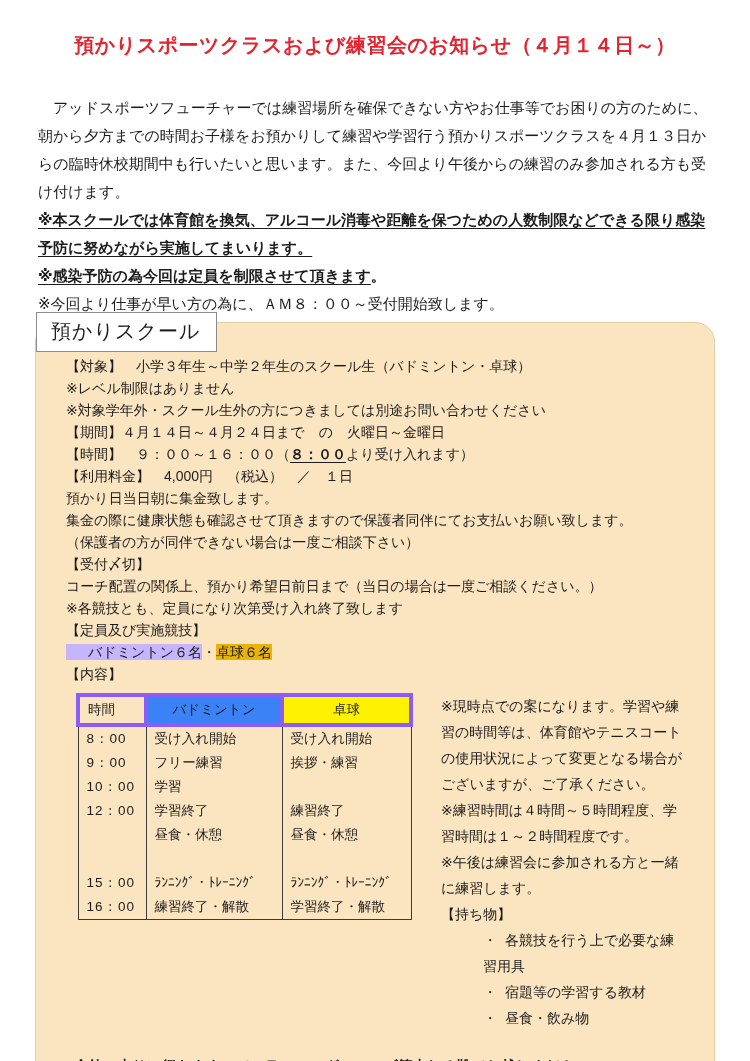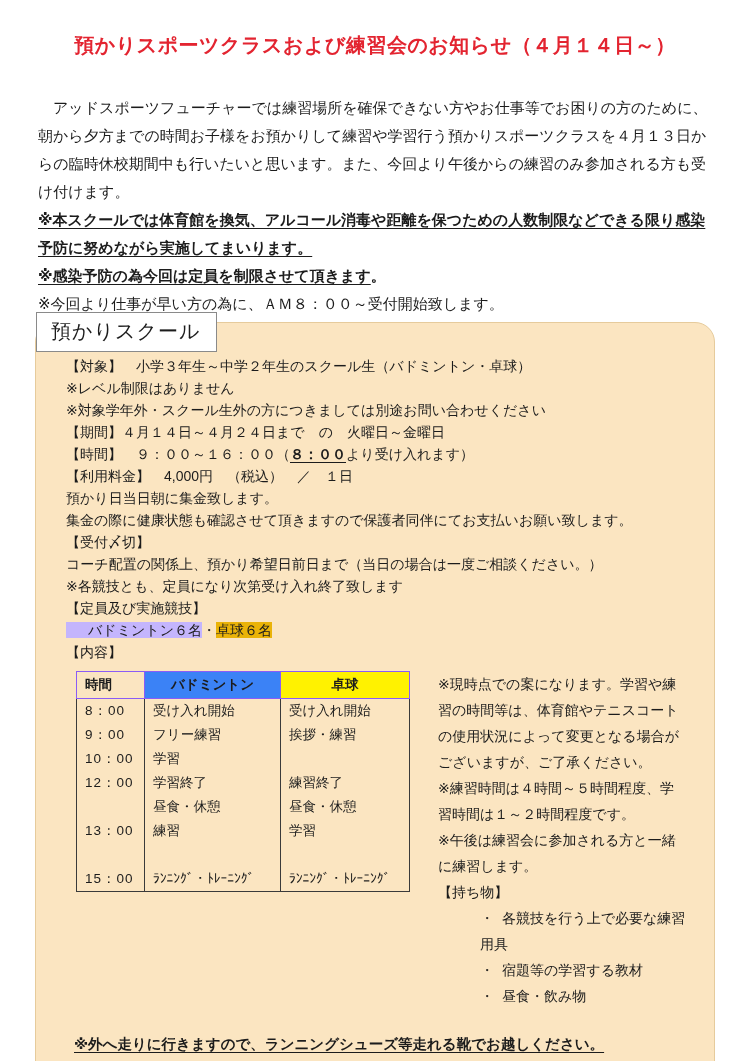--- a/index.html
+++ b/index.html
@@ -90,22 +90,22 @@
     margin-left: 10px;
     border: 1px solid #3a3a3a;
     background: transparent;
     font-size: 13.5px;
     flex: none;
   }
   table.schedule col.c-time { width: 68px; }
   table.schedule col.c-bad  { width: 136px; }
   table.schedule col.c-tt   { width: 129px; }
   table.schedule th {
-    border: 1px solid #8b5cf6;
-    font-weight: bold;
+    border: 4px solid #8b5cf6;
+    font-weight: normal;
     height: 26px;
     padding: 0 0 0 8px;
     text-align: left;
     margin-top: 45px;
   }
   table.schedule th.center {
     text-align: center;
     padding: 0;
   }
   table.schedule th.bad { background: #3b82f6; }
@@ -161,20 +161,21 @@
     <div class="panel-label">預かりスクール</div>
     <div class="panel">
       <p>【対象】　小学３年生～中学２年生のスクール生（バドミントン・卓球）</p>
       <p>※レベル制限はありません</p>
       <p>※対象学年外・スクール生外の方につきましては別途お問い合わせください</p>
       <p>【期間】４月１４日～４月２４日まで　の　火曜日～金曜日</p>
       <p><span>【時間】　９：００～１６：００（</span><span class="bold ul">８：００</span><span>より受け入れます）</span></p>
       <p>【利用料金】　4,000円　（税込）　／　１日</p>
       <p>預かり日当日朝に集金致します。</p>
       <p>集金の際に健康状態も確認させて頂きますので保護者同伴にてお支払いお願い致します。</p>
+      <p>（保護者の方が同伴できない場合は一度ご相談下さい）</p>
       <p>【受付〆切】</p>
       <p>コーチ配置の関係上、預かり希望日前日まで（当日の場合は一度ご相談ください。）</p>
       <p>※各競技とも、定員になり次第受け入れ終了致します</p>
       <p>【定員及び実施競技】</p>
       <p><span class="hl-green">バドミントン６名</span><span>・</span><span class="hl-yellow">卓球６名</span></p>
       <p>【内容】</p>
 
       <div class="content-row">
         <table class="schedule">
           <colgroup>
@@ -209,33 +210,33 @@
                 <td class="time">12：00</td>
                 <td>学習終了</td>
                 <td>練習終了</td>
               </tr>
             <tr>
                 <td class="time"></td>
                 <td>昼食・休憩</td>
                 <td>昼食・休憩</td>
               </tr>
             <tr>
-                <td class="time">13：00</td>
-                <td>練習</td>
-                <td>学習</td>
-              </tr>
-            <tr>
                 <td class="time"></td>
                 <td></td>
                 <td></td>
               </tr>
             <tr>
                 <td class="time">15：00</td>
                 <td>ﾗﾝﾆﾝｸﾞ・ﾄﾚｰﾆﾝｸﾞ</td>
                 <td>ﾗﾝﾆﾝｸﾞ・ﾄﾚｰﾆﾝｸﾞ</td>
+              </tr>
+            <tr>
+                <td class="time">16：00</td>
+                <td>練習終了・解散</td>
+                <td>学習終了・解散</td>
               </tr>
           </tbody>
         </table>
 
         <div class="side-notes">
           <p>※現時点での案になります。学習や練習の時間等は、体育館やテニスコートの使用状況によって変更となる場合がございますが、ご了承ください。</p>
           <p>※練習時間は４時間～５時間程度、学習時間は１～２時間程度です。</p>
           <p>※午後は練習会に参加される方と一緒に練習します。</p>
           <p>【持ち物】</p>
           <ul class="belongings-list">

